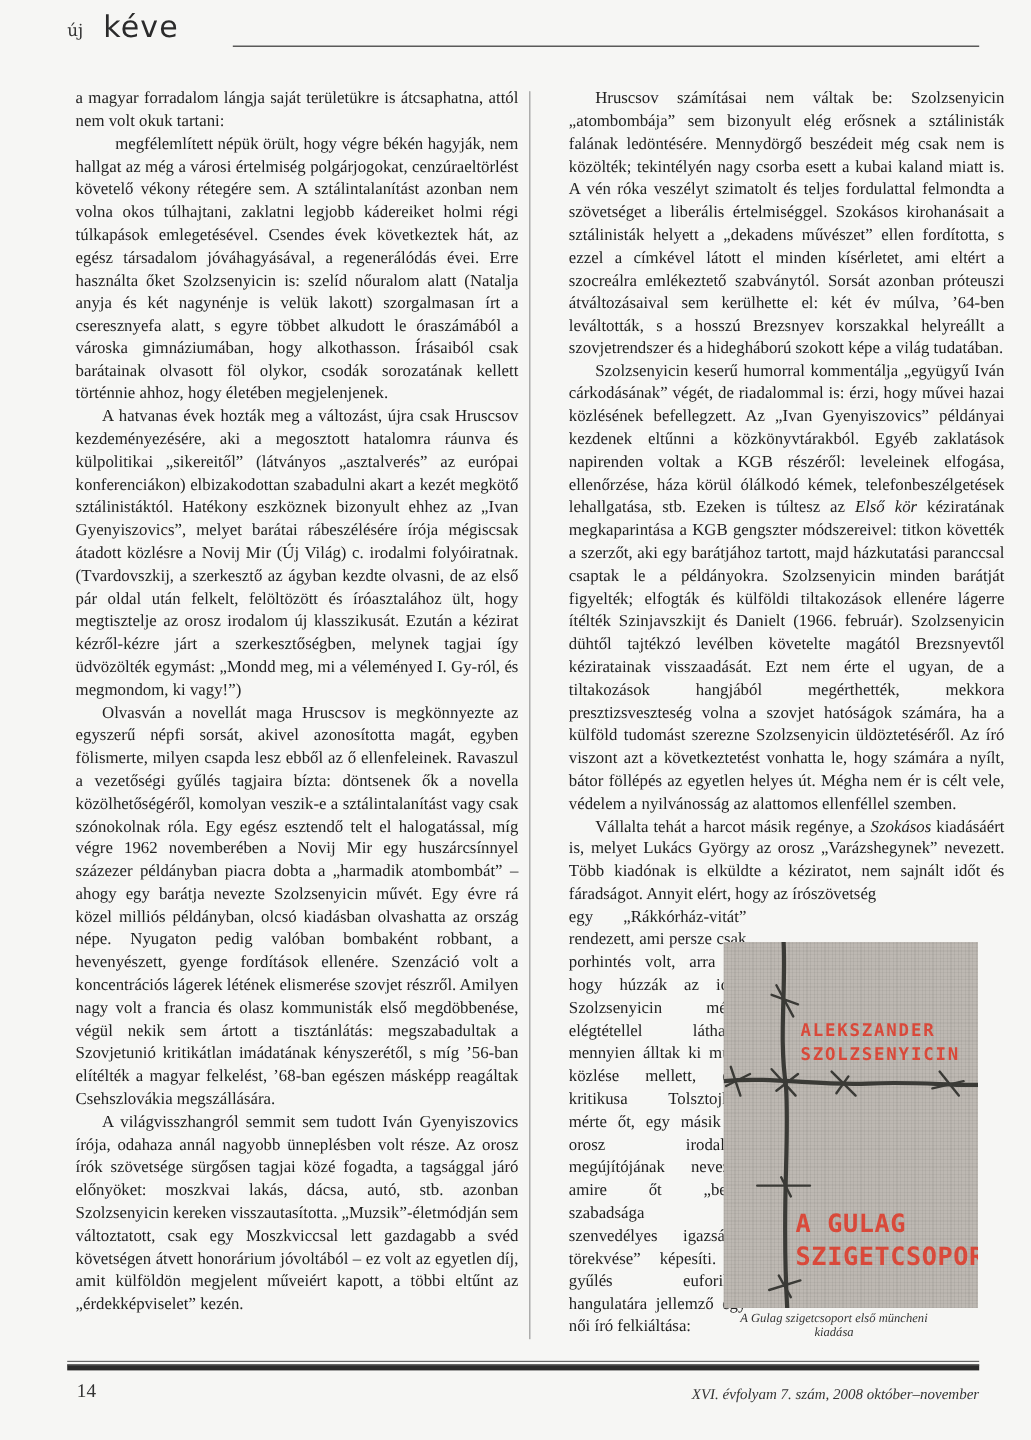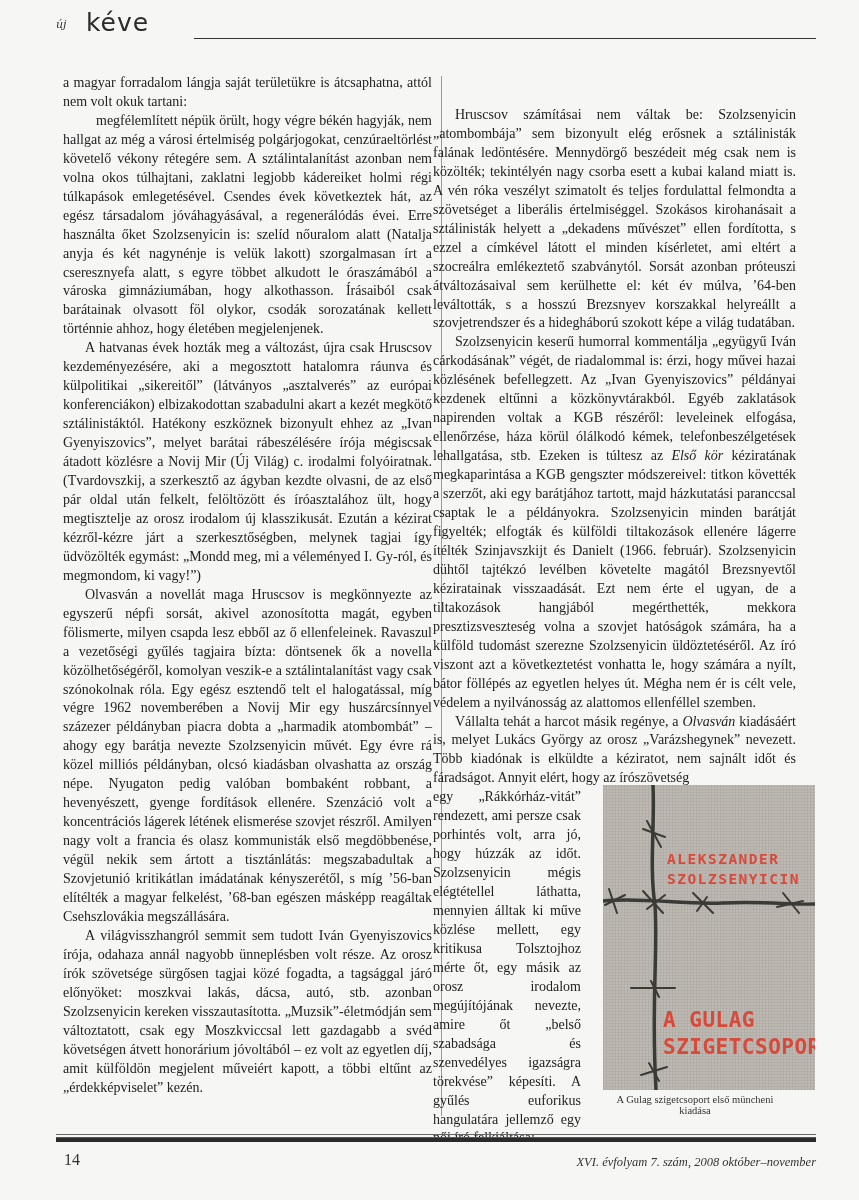--- a/index.html
+++ b/index.html
@@ -4,46 +4,46 @@
   <style>
     html, body { margin: 0; padding: 0; }
     body {
       width: 859px; height: 1200px; position: relative; overflow: hidden;
       background: #f6f6f4;
       font-family: "Liberation Serif", serif;
       color: #222;
     }
     .page { position: absolute; inset: 0; }
     .masthead { position: absolute; left: 56px; top: 14px; width: 760px; height: 44px; }
-    .mast-uj { position: absolute; left: 0; top: 4px; font-family: "DejaVu Serif", serif; font-size: 11px; color: #333; font-style: italic; }
+    .mast-uj { position: absolute; left: 0; top: 4px; font-family: "DejaVu Serif", serif; font-size: 14px; color: #333; }
     .mast-keve { position: absolute; left: 30px; top: -6px; font-family: "DejaVu Sans", sans-serif; font-size: 25px; color: #2b2b2b; letter-spacing: 1px; font-weight: normal; }
     .mast-rule { position: absolute; left: 138px; right: 0; top: 24px; height: 1px; background: #333; }
 
     .col { position: absolute; top: 74px; font-size: 14px; line-height: 18.95px; text-align: justify; hyphens: manual; }
     .col-left { left: 63px; width: 369px; }
-    .col-right { left: 433px; width: 363px; margin-top: 32px; }
+    .col-right { left: 474px; width: 363px; }
     .col p { margin: 0; }
     .col p.ind { text-indent: 22px; }
     .col p.quoteind { text-indent: 33px; }
     .col em { font-style: italic; }
     .divider { position: absolute; left: 441px; top: 76px; width: 1px; height: 1040px; background: #999; }
 
     .wrap-narrow { width: 148px; }
     .figure { position: absolute; left: 603px; top: 785px; width: 184px; }
     .cover {
       position: relative; width: 212px; height: 305px; overflow: hidden;
       background:
         repeating-linear-gradient(0deg, rgba(0,0,0,0.04) 0 1px, transparent 1px 3px),
         repeating-linear-gradient(90deg, rgba(0,0,0,0.05) 0 1px, transparent 1px 3px),
         #bdb8b2;
     }
     .cover svg { position: absolute; left: 0; top: 0; }
     .cover-author { position: absolute; left: 64px; top: 64px; font-family: "DejaVu Sans Mono", monospace; font-weight: bold; font-size: 14.5px; line-height: 20px; color: #d9493a; letter-spacing: 1.5px; }
     .cover-title { position: absolute; left: 60px; top: 222px; font-family: "DejaVu Sans Mono", monospace; font-weight: bold; font-size: 21px; line-height: 27px; color: #d9493a; letter-spacing: 0.5px; }
-    .caption { margin-top: 4px; text-align: center; font-size: 10.5px; color: #333; }
+    .caption { margin-top: 4px; text-align: center; font-style: italic; font-size: 10.5px; color: #333; }
 
     .footer-rule { position: absolute; left: 56px; width: 760px; top: 1137px; height: 4px; background: #2a2a2a; border-top: 1px solid #555; }
     .footer-rule-thin { position: absolute; left: 56px; width: 760px; top: 1134px; height: 1px; background: #666; }
     .page-num { position: absolute; left: 64px; top: 1151px; font-size: 16px; color: #333; }
     .issue { position: absolute; right: 43px; top: 1155px; font-style: italic; font-size: 12.5px; color: #333; }
   </style>
 </head>
 <body>
 
 <div class="page">
@@ -64,21 +64,21 @@
 
   <div class="divider"></div>
 
   <div class="col col-right">
     <p class="ind">Hruscsov számításai nem váltak be: Szolzsenyicin „atombombája” sem bizonyult elég erősnek a sztálinisták falának ledöntésére. Mennydörgő beszédeit még csak nem is közölték; tekintélyén nagy csorba esett a kubai kaland miatt is. A vén róka veszélyt szimatolt és teljes fordulattal felmondta a szövetséget a liberális értelmiséggel. Szokásos kirohanásait a sztálinisták helyett a „dekadens művészet” ellen fordította, s ezzel a címkével látott el minden kísérletet, ami eltért a szocreálra emlékeztető szabványtól. Sorsát azonban próteuszi átváltozásaival sem kerülhette el: két év múlva, ’64-ben leváltották, s a hosszú Brezsnyev korszakkal helyreállt a szovjetrendszer és a hidegháború szokott képe a világ tudatában.</p>
     <p class="ind">
       <span>Szolzsenyicin keserű humorral kommentálja „együgyű Iván cárkodásának” végét, de riadalommal is: érzi, hogy művei hazai közlésének befellegzett. Az „Ivan Gyenyiszovics” példányai kezdenek eltűnni a közkönyvtárakból. Egyéb zaklatások napirenden voltak a KGB részéről: leveleinek elfogása, ellenőrzése, háza körül ólálkodó kémek, telefonbeszélgetések lehallgatása, stb. Ezeken is túltesz az</span>
       <em>Első kör</em><span> kéziratának megkaparintása a KGB gengszter módszereivel: titkon követték a szerzőt, aki egy barátjához tartott, majd házkutatási paranccsal csaptak le a példányokra. Szolzsenyicin minden barátját figyelték; elfogták és külföldi tiltakozások ellenére lágerre ítélték Szinjavszkijt és Danielt (1966. február). Szolzsenyicin dühtől tajtékzó levélben követelte magától Brezsnyevtől kéziratainak visszaadását. Ezt nem érte el ugyan, de a tiltakozások hangjából megérthették, mekkora presztizsveszteség volna a szovjet hatóságok számára, ha a külföld tudomást szerezne Szolzsenyicin üldöztetéséről. Az író viszont azt a következtetést vonhatta le, hogy számára a nyílt, bátor föllépés az egyetlen helyes út. Mégha nem ér is célt vele, védelem a nyilvánosság az alattomos ellenféllel szemben.</span>
     </p>
     <p class="ind">
-      <span>Vállalta tehát a harcot másik regénye, a </span><em>Olvasván</em><span> kiadásáért is, melyet Lukács György az orosz „Varázshegynek” nevezett. Több kiadónak is elküldte a kéziratot, nem sajnált időt és fáradságot. Annyit elért, hogy az írószövetség</span>
+      <span>Vállalta tehát a harcot másik regénye, a </span><em>Szokásos</em><span> kiadásáért is, melyet Lukács György az orosz „Varázshegynek” nevezett. Több kiadónak is elküldte a kéziratot, nem sajnált időt és fáradságot. Annyit elért, hogy az írószövetség</span>
     </p>
     <p class="wrap-narrow">egy „Rákkórház-vitát” rendezett, ami persze csak porhintés volt, arra jó, hogy húzzák az időt. Szolzsenyicin mégis elégtétellel láthatta, mennyien álltak ki műve közlése mellett, egy kritikusa Tolsztojhoz mérte őt, egy másik az orosz irodalom megújítójának nevezte, amire őt „belső szabadsága és szenvedélyes igazságra törekvése” képesíti. A gyűlés euforikus hangulatára jellemző egy női író felkiáltása:</p>
   </div>
 
   <div class="figure">
     <div class="cover">
       <svg width="212" height="305" viewBox="0 0 212 305">
         <g stroke="#3a3a36" fill="none" stroke-linecap="round">
           <path d="M50 0 C52 40 46 80 52 120 C55 170 48 220 53 305" stroke-width="3.5"></path>
           <path d="M0 116 C40 112 80 120 120 118 C160 116 190 120 212 119" stroke-width="3.5"></path>

